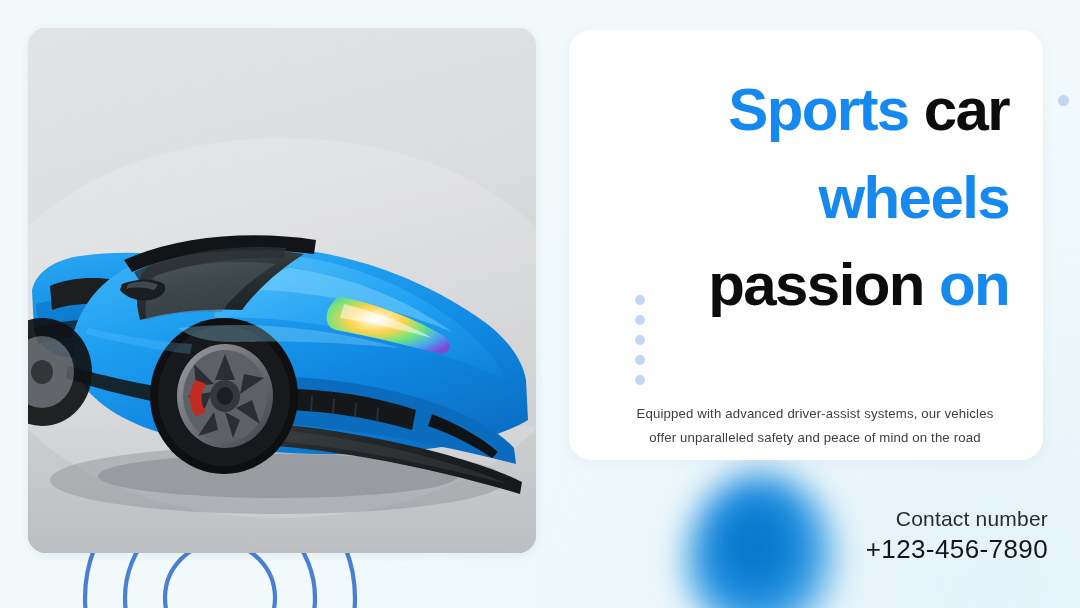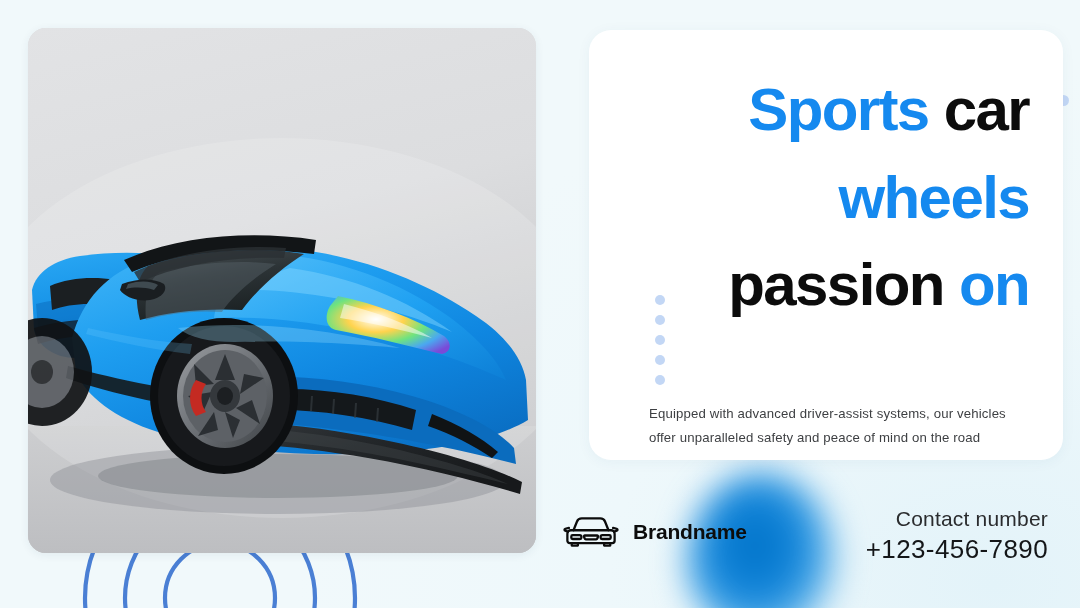--- a/index.html
+++ b/index.html
@@ -76,21 +76,20 @@
   
   .card {
     position: absolute;
     left: 569px;
     top: 30px;
     width: 474px;
     height: 430px;
     background: #ffffff;
     border-radius: 22px;
     box-shadow: 0 2px 14px rgba(40,80,110,0.05);
-    margin-left: 20px;
   }
 
   .headline {
     position: absolute;
     left: 34px;
     top: 36px;
     width: 406px;
     text-align: right;
     font-weight: 800;
     font-size: 60px;
@@ -116,21 +115,21 @@
     height: 10px;
     border-radius: 50%;
     background: #c3d7f5;
   }
 
   .body-copy {
     position: absolute;
     left: 60px;
     top: 372px;
     width: 372px;
-    text-align: left;
+    text-align: center;
     font-size: 13.2px;
     line-height: 1.82;
     color: #3d3f42;
     letter-spacing: 0.15px;
   }
 
   
   .brand {
     position: absolute;
     left: 563px;
@@ -340,35 +339,19 @@
       <i></i>
       <i></i>
       <i></i>
       <i></i>
       <i></i>
     </div>
 
     <div class="body-copy">Equipped with advanced driver-assist systems, our vehicles offer unparalleled safety and peace of mind on the road</div>
   </div>
 
-  <div class="brand">
-    <svg class="brand-icon" viewBox="0 0 64 40" xmlns="http://www.w3.org/2000/svg" aria-hidden="true">
-      <g fill="none" stroke="#0c0c0c" stroke-width="2.6" stroke-linejoin="round" stroke-linecap="round">
-        <path d="M12 18 L 16 8 C 17 5.5 19 4.5 21.5 4.5 L 42.5 4.5 C 45 4.5 47 5.5 48 8 L 52 18"></path>
-        <path d="M9 18 L 55 18 C 57.2 18 59 19.8 59 22 L 59 30 C 59 31.5 57.8 32.6 56.4 32.6 L 7.6 32.6 C 6.2 32.6 5 31.5 5 30 L 5 22 C 5 19.8 6.8 18 9 18 Z"></path>
-        <path d="M5.5 19.5 L 2.5 18.5 C 1.4 18.1 1.4 16.6 2.6 16.3 L 6.8 15.4"></path>
-        <path d="M58.5 19.5 L 61.5 18.5 C 62.6 18.1 62.6 16.6 61.4 16.3 L 57.2 15.4"></path>
-        <path d="M11 23.5 L 19 23.5 C 20.3 23.5 21 24.3 21 25.4 L 21 26.6 C 21 27.5 20.3 28 19.4 28 L 11 28 C 10.1 28 9.5 27.4 9.5 26.5 L 9.5 25 C 9.5 24.2 10.1 23.5 11 23.5 Z"></path>
-        <path d="M45 23.5 L 53 23.5 C 53.9 23.5 54.5 24.2 54.5 25 L 54.5 26.5 C 54.5 27.4 53.9 28 53 28 L 44.6 28 C 43.7 28 43 27.5 43 26.6 L 43 25.4 C 43 24.3 43.7 23.5 45 23.5 Z"></path>
-        <path d="M25 24 L 39 24 C 39.8 24 40.3 24.7 40 25.5 L 39.2 27.4 C 39 28 38.5 28.3 37.9 28.3 L 26.1 28.3 C 25.5 28.3 25 28 24.8 27.4 L 24 25.5 C 23.7 24.7 24.2 24 25 24 Z"></path>
-        <path d="M10 32.8 L 10 35.5 L 17 35.5 L 17 32.8"></path>
-        <path d="M47 32.8 L 47 35.5 L 54 35.5 L 54 32.8"></path>
-      </g>
-    </svg>
-    <span class="brand-name">Brandname</span>
-  </div>
 
   <div class="contact">
     <div class="contact-label">Contact number</div>
     <div class="contact-number">+123-456-7890</div>
   </div>
 
 </div>
 
 </body></html>

